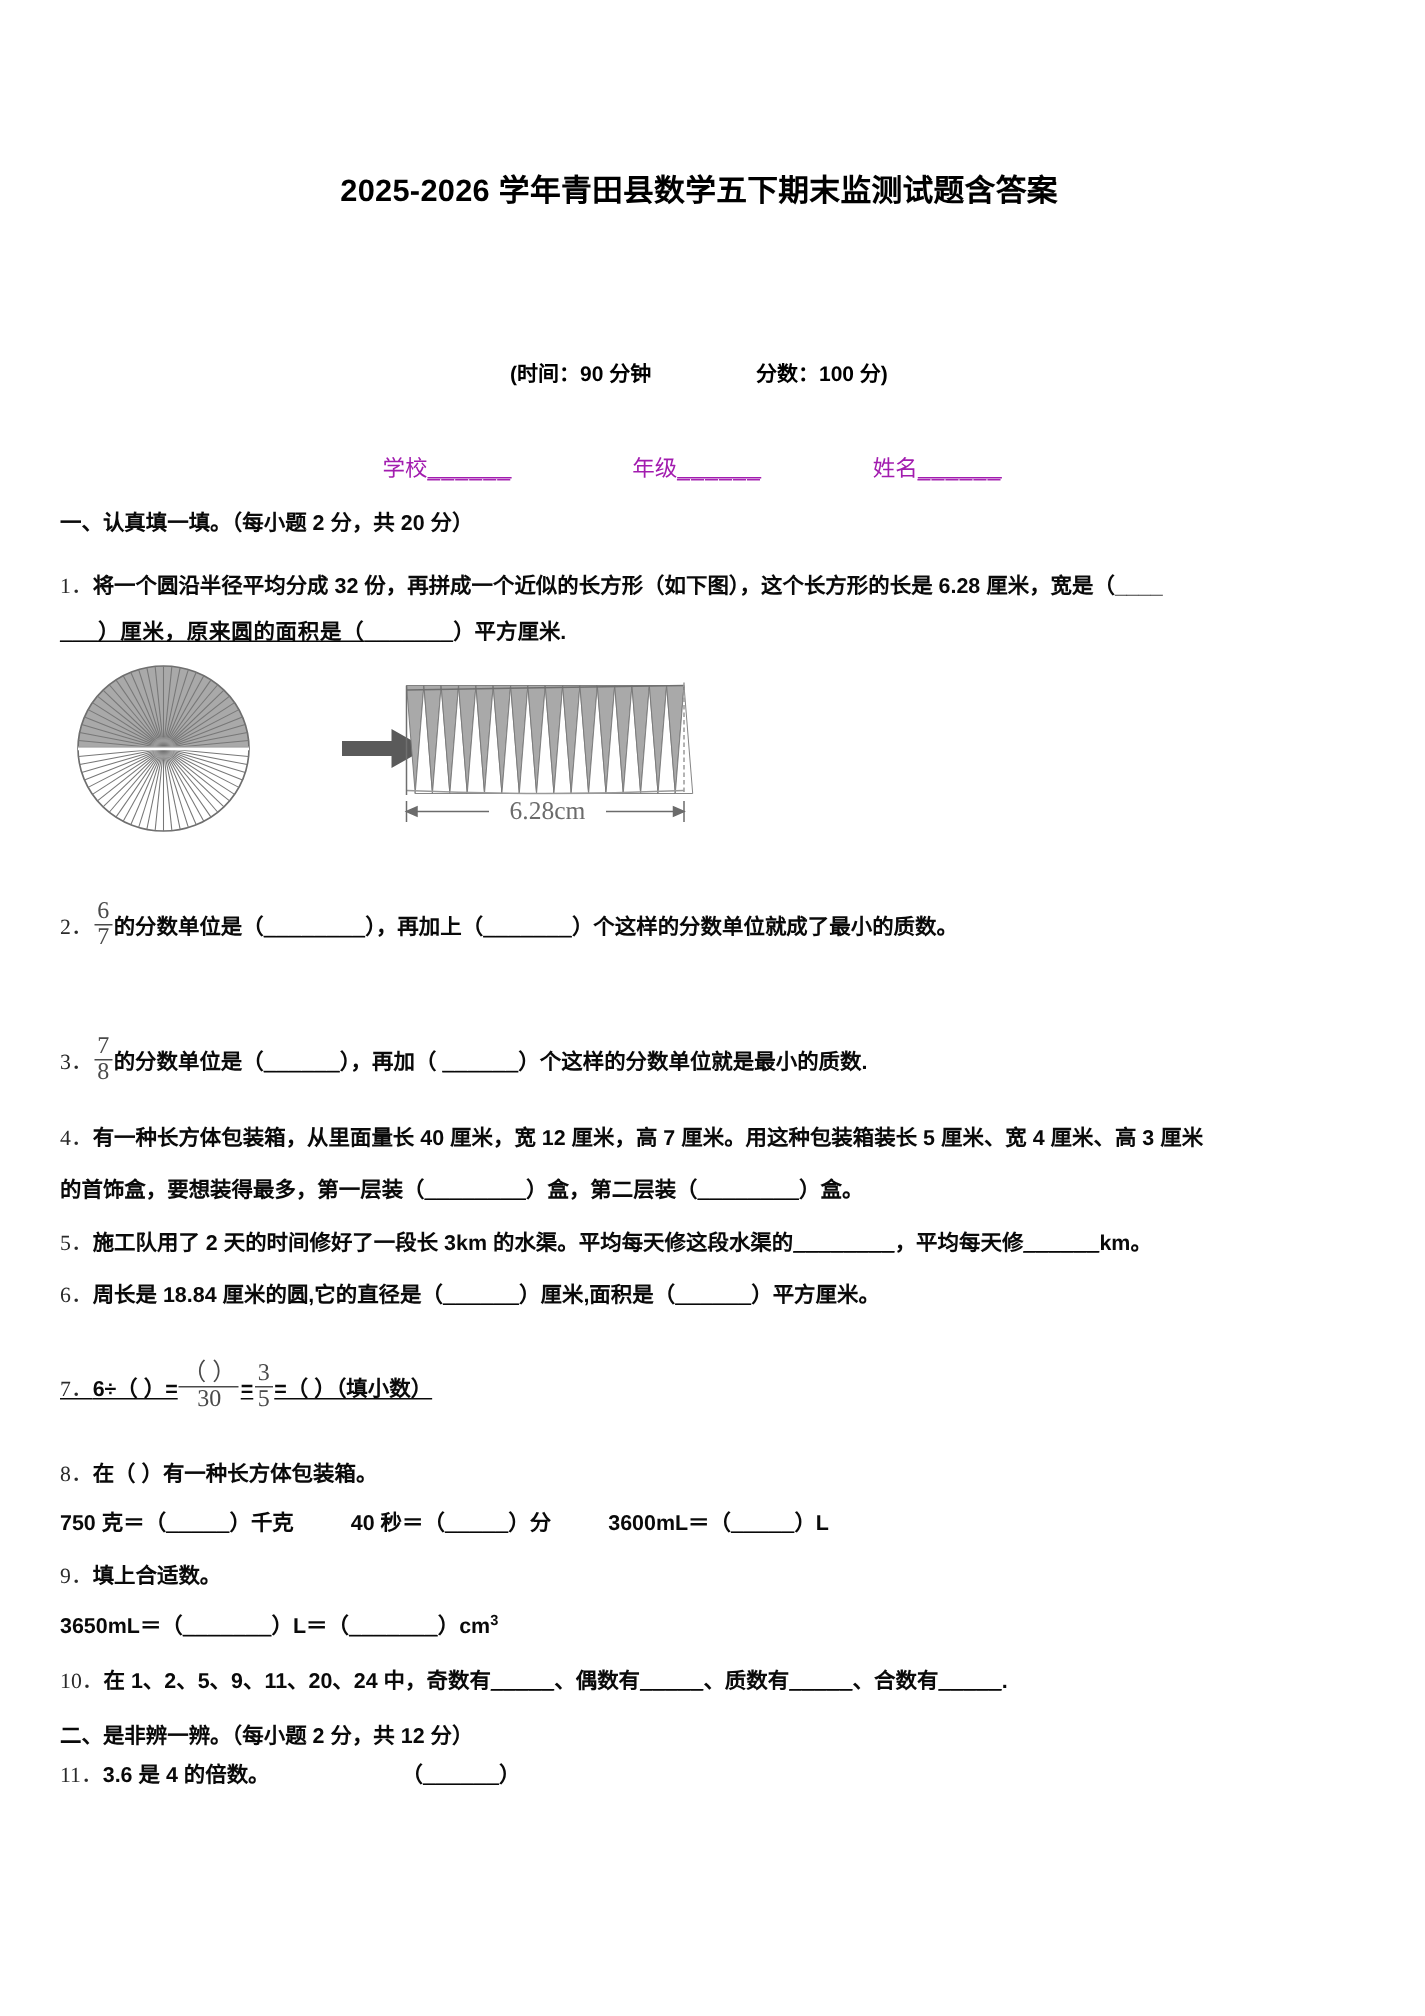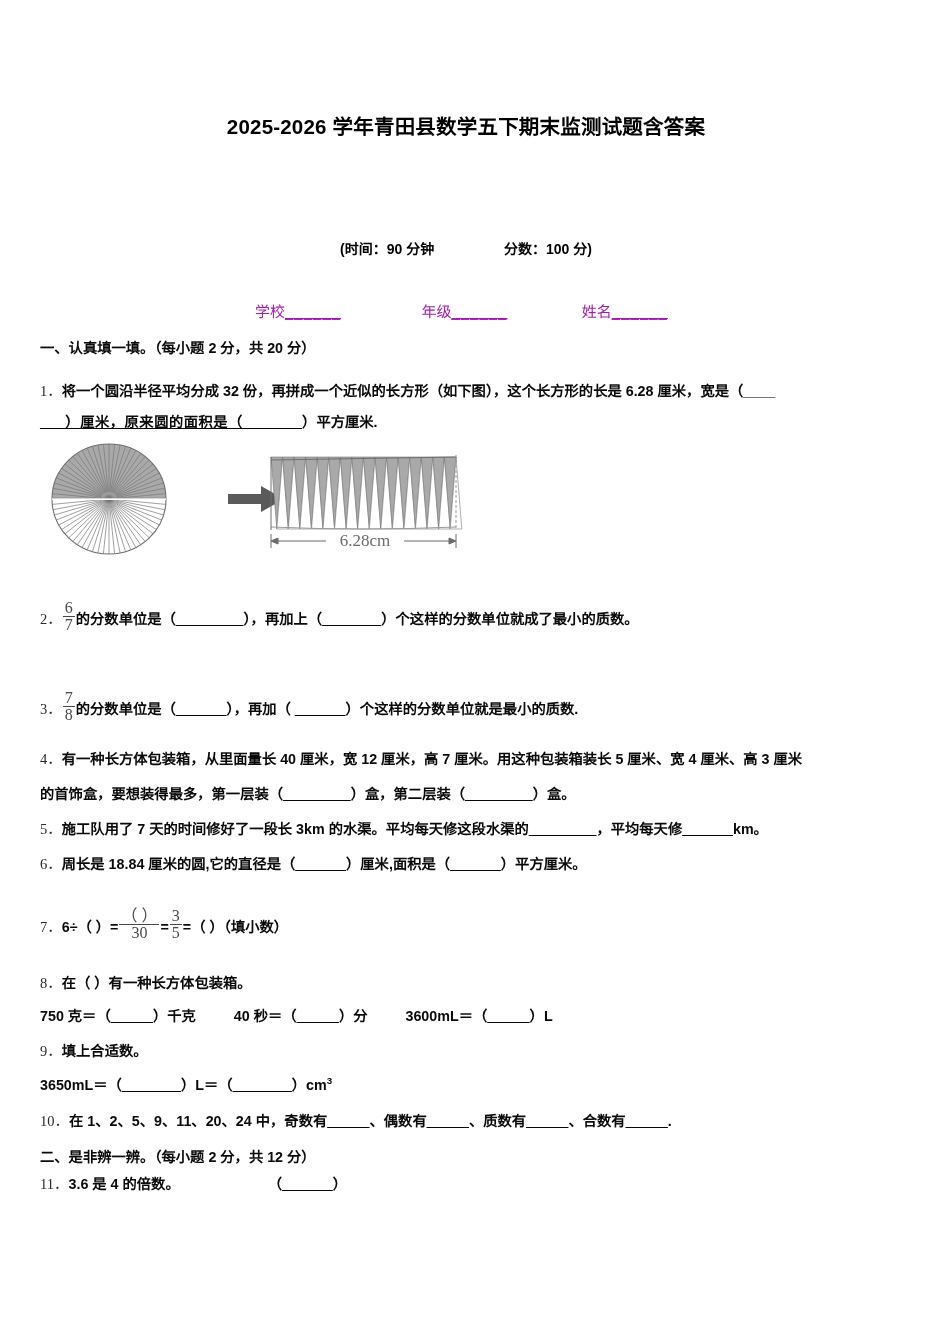--- a/index.html
+++ b/index.html
@@ -309,28 +309,28 @@
   </div>
 
   <div class="qline" style="top:748px;">
     <span class="qnum">4．</span><span>有一种长方体包装箱，从里面量长 40 厘米，宽 12 厘米，高 7 厘米。用这种包装箱装长 5 厘米、宽 4 厘米、高 3 厘米</span>
   </div>
   <div class="qline" style="top:783px;">
     <span>的首饰盒，要想装得最多，第一层装（</span><span class="blank">________</span><span>）盒，第二层装（</span><span class="blank">________</span><span>）盒。</span>
   </div>
 
   <div class="qline" style="top:818px;">
-    <span class="qnum">5．</span><span>施工队用了 7 天的时间修好了一段长 3km 的水渠。平均每天修这段水渠的</span><span class="blank">________</span><span>，平均每天修</span><span class="blank">______</span><span>km。</span>
+    <span class="qnum">5．</span><span>施工队用了 2 天的时间修好了一段长 3km 的水渠。平均每天修这段水渠的</span><span class="blank">________</span><span>，平均每天修</span><span class="blank">______</span><span>km。</span>
   </div>
 
   <div class="qline" style="top:853px;">
     <span class="qnum">6．</span><span>周长是 18.84 厘米的圆,它的直径是（</span><span class="blank">______</span><span>）厘米,面积是（</span><span class="blank">______</span><span>）平方厘米。</span>
   </div>
 
-  <div class="qline" style="top:908px;">
+  <div class="qline" style="top:908px;text-decoration:underline;">
     <span class="qnum">7．</span><span>6÷（  ）=</span><span class="frac"><span class="num">（  ）</span><span class="den">30</span></span><span>=</span><span class="frac"><span class="num">3</span><span class="den">5</span></span><span>=（   ）（填小数）</span>
   </div>
 
   <div class="qline" style="top:972px;">
     <span class="qnum">8．</span><span>在（ ）有一种长方体包装箱。</span>
   </div>
   <div class="qline" style="top:1005px;">
     <span class="nowrap"><span>750 克＝（</span><span class="blank">_____</span><span>）千克</span></span>
     <span style="display:inline-block;width:34px;"></span><span class="nowrap"><span>40 秒＝（</span><span class="blank">_____</span><span>）分</span></span>
     <span style="display:inline-block;width:34px;"></span><span class="nowrap"><span>3600mL＝（</span><span class="blank">_____</span><span>）L</span></span>

